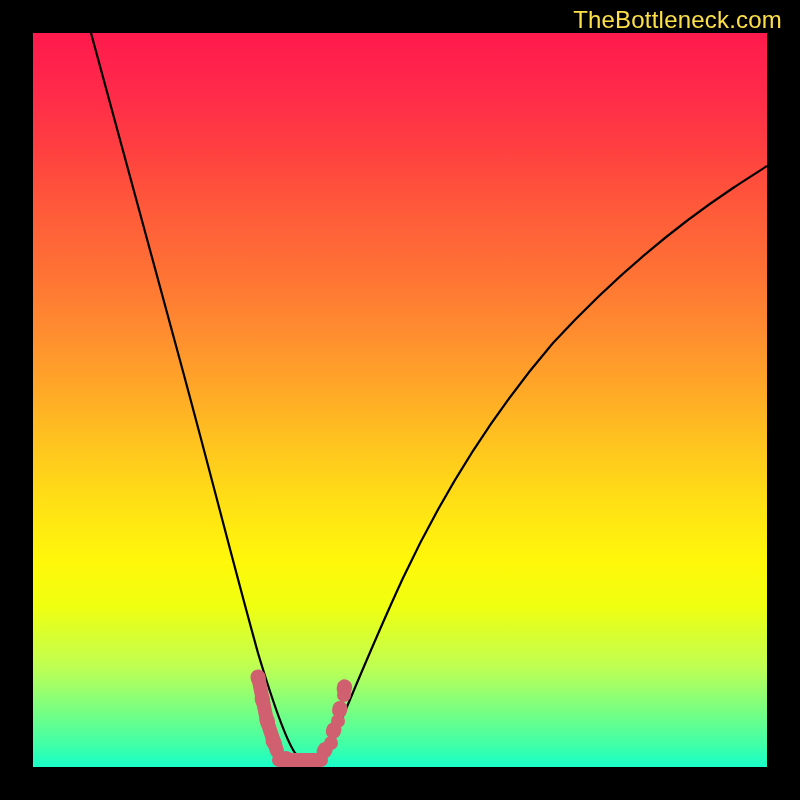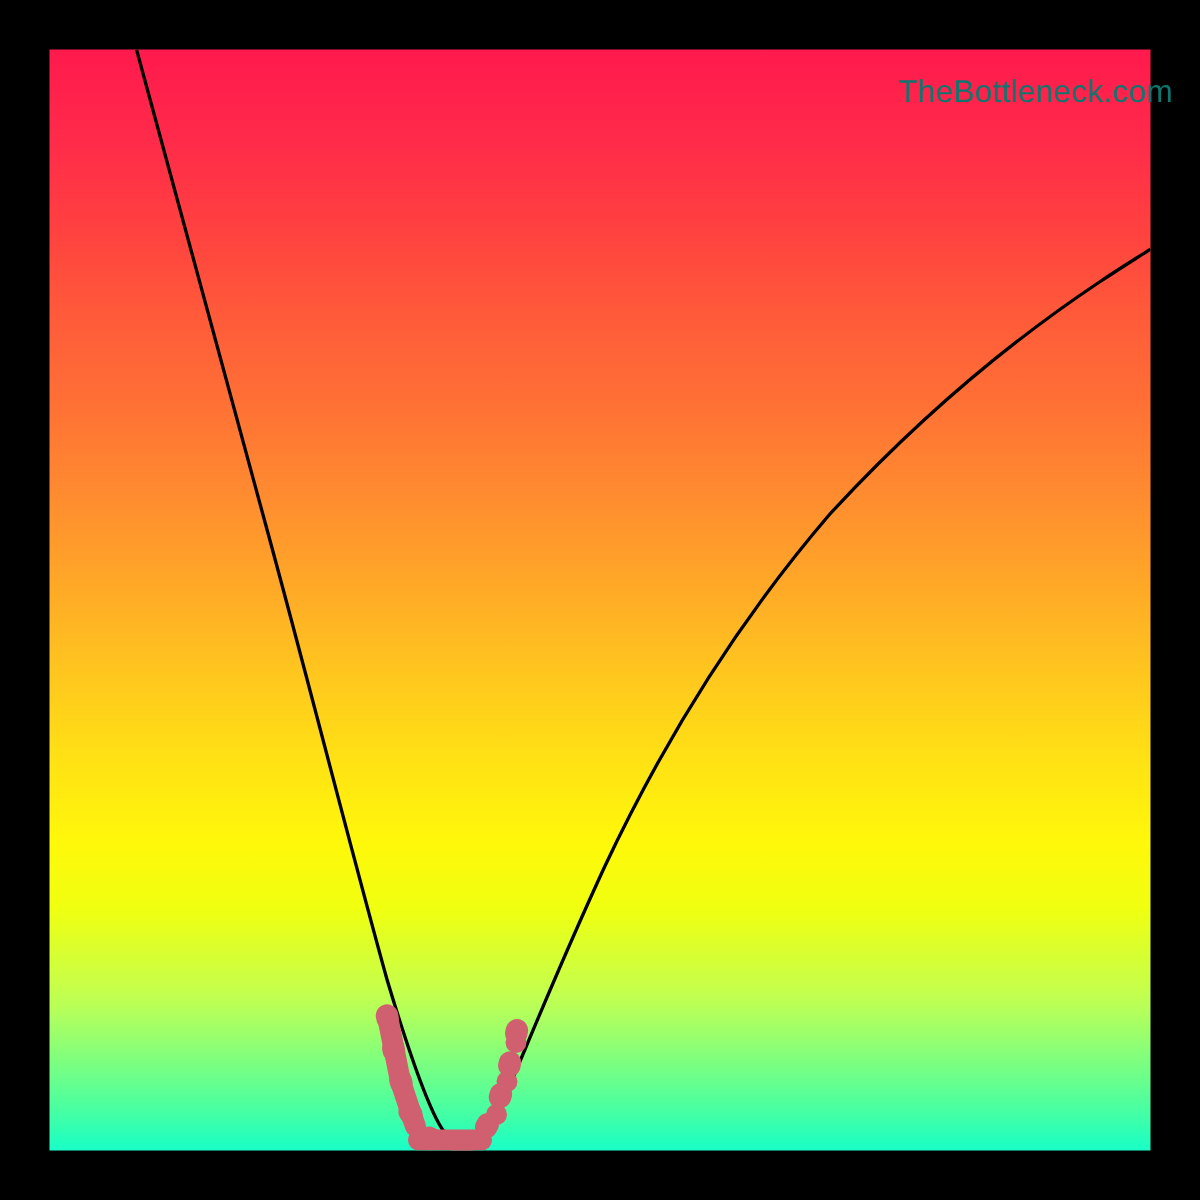--- a/index.html
+++ b/index.html
@@ -8,26 +8,25 @@
     height: 800px;
     background: #000;
     position: relative;
     overflow: hidden;
     font-family: Arial, sans-serif;
   }
   .watermark {
     position: absolute;
     top: 6px;
     right: 18px;
-    color: #0f766e;
-    font-size: 21px;
+    color: #fde047;
+    font-size: 24px;
     font-weight: 500;
     z-index: 10;
     letter-spacing: 0.2px;
-    margin-top: 44px;
   }
   .plot-area {
     position: absolute;
     left: 33px;
     top: 33px;
     width: 734px;
     height: 734px;
     background: linear-gradient(to bottom,
       #ff1a4d 0%,
       #ff2a4a 8%,

